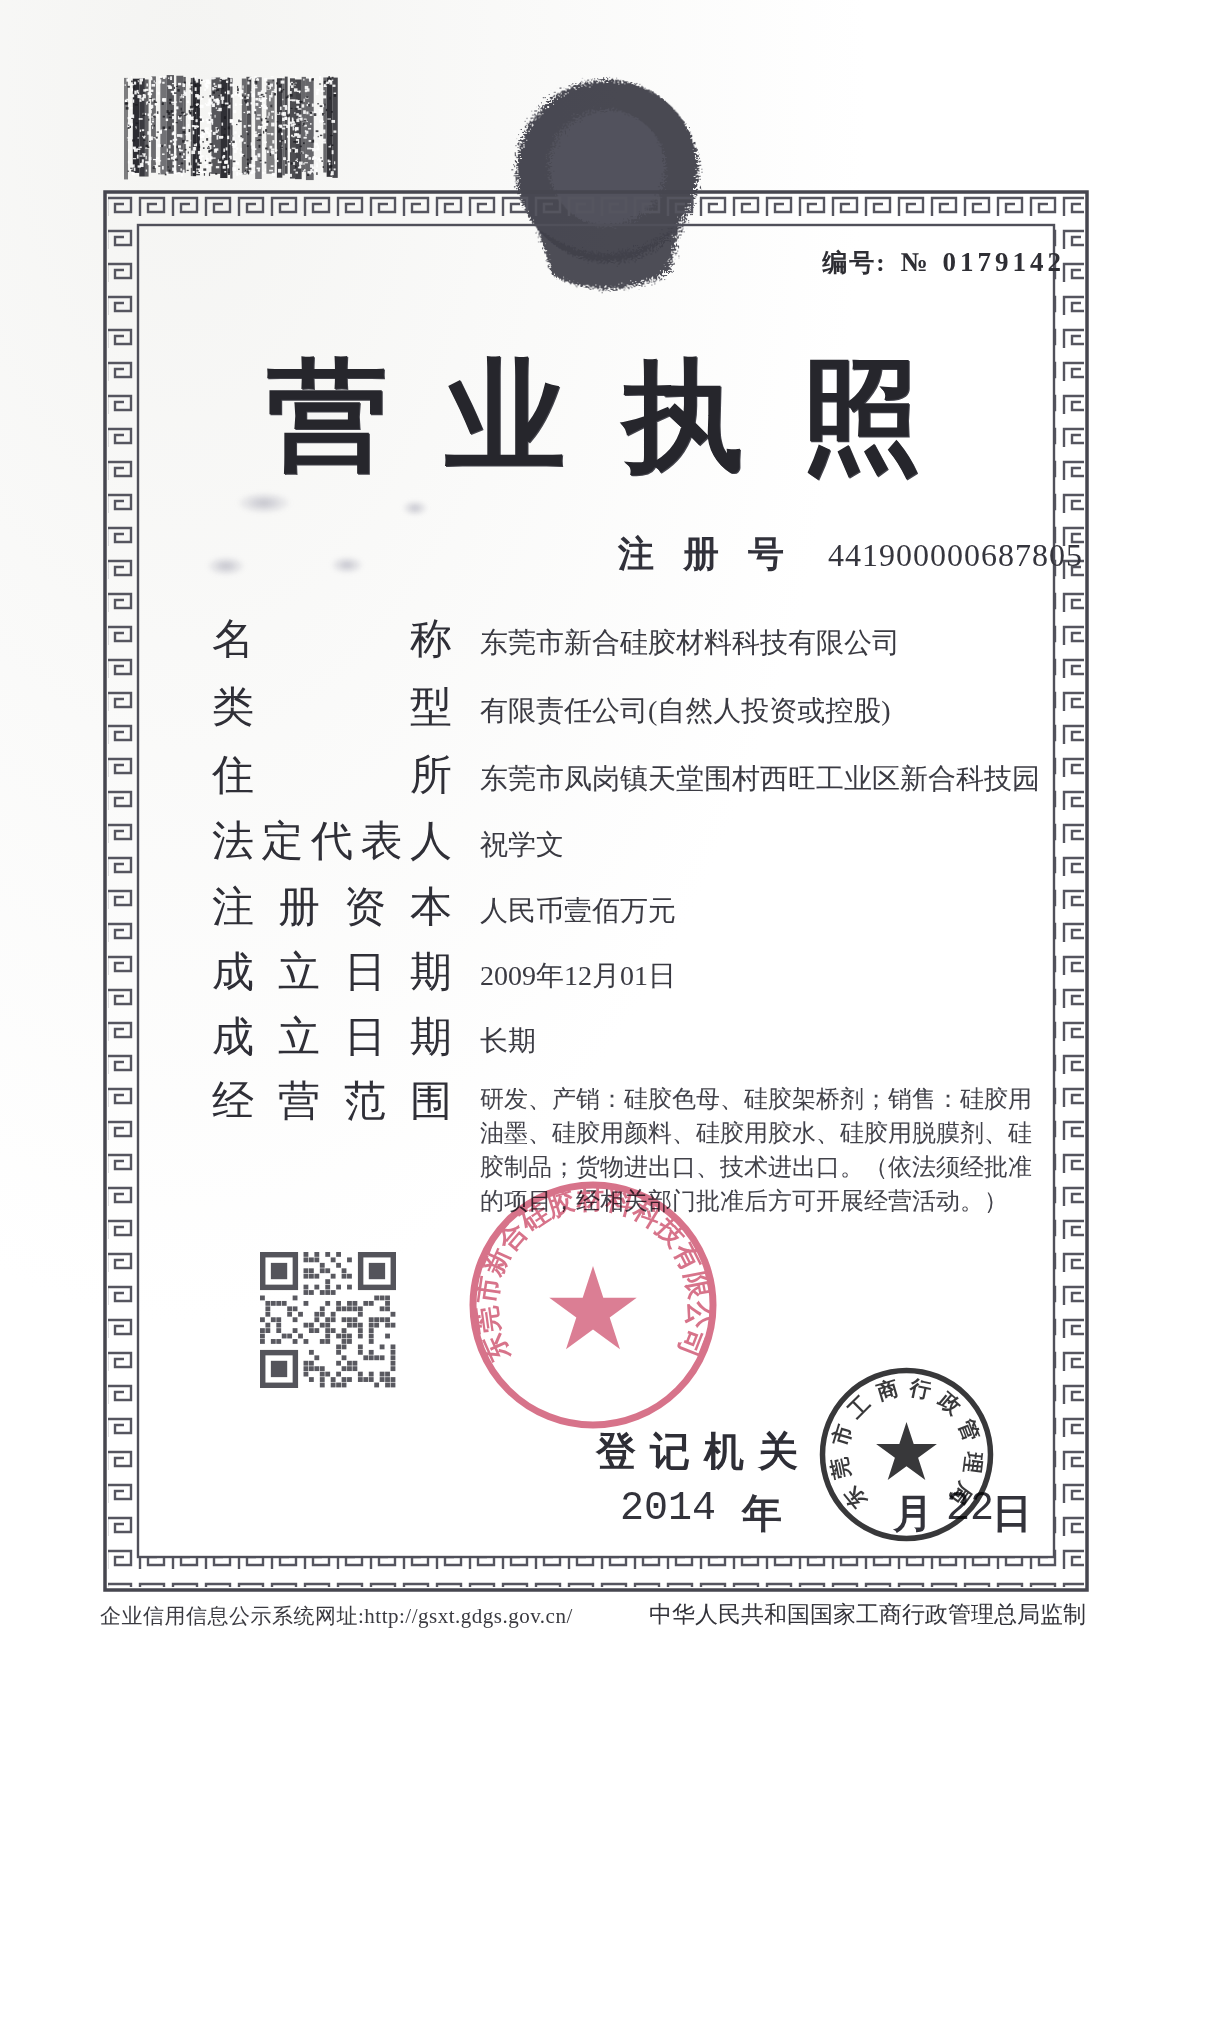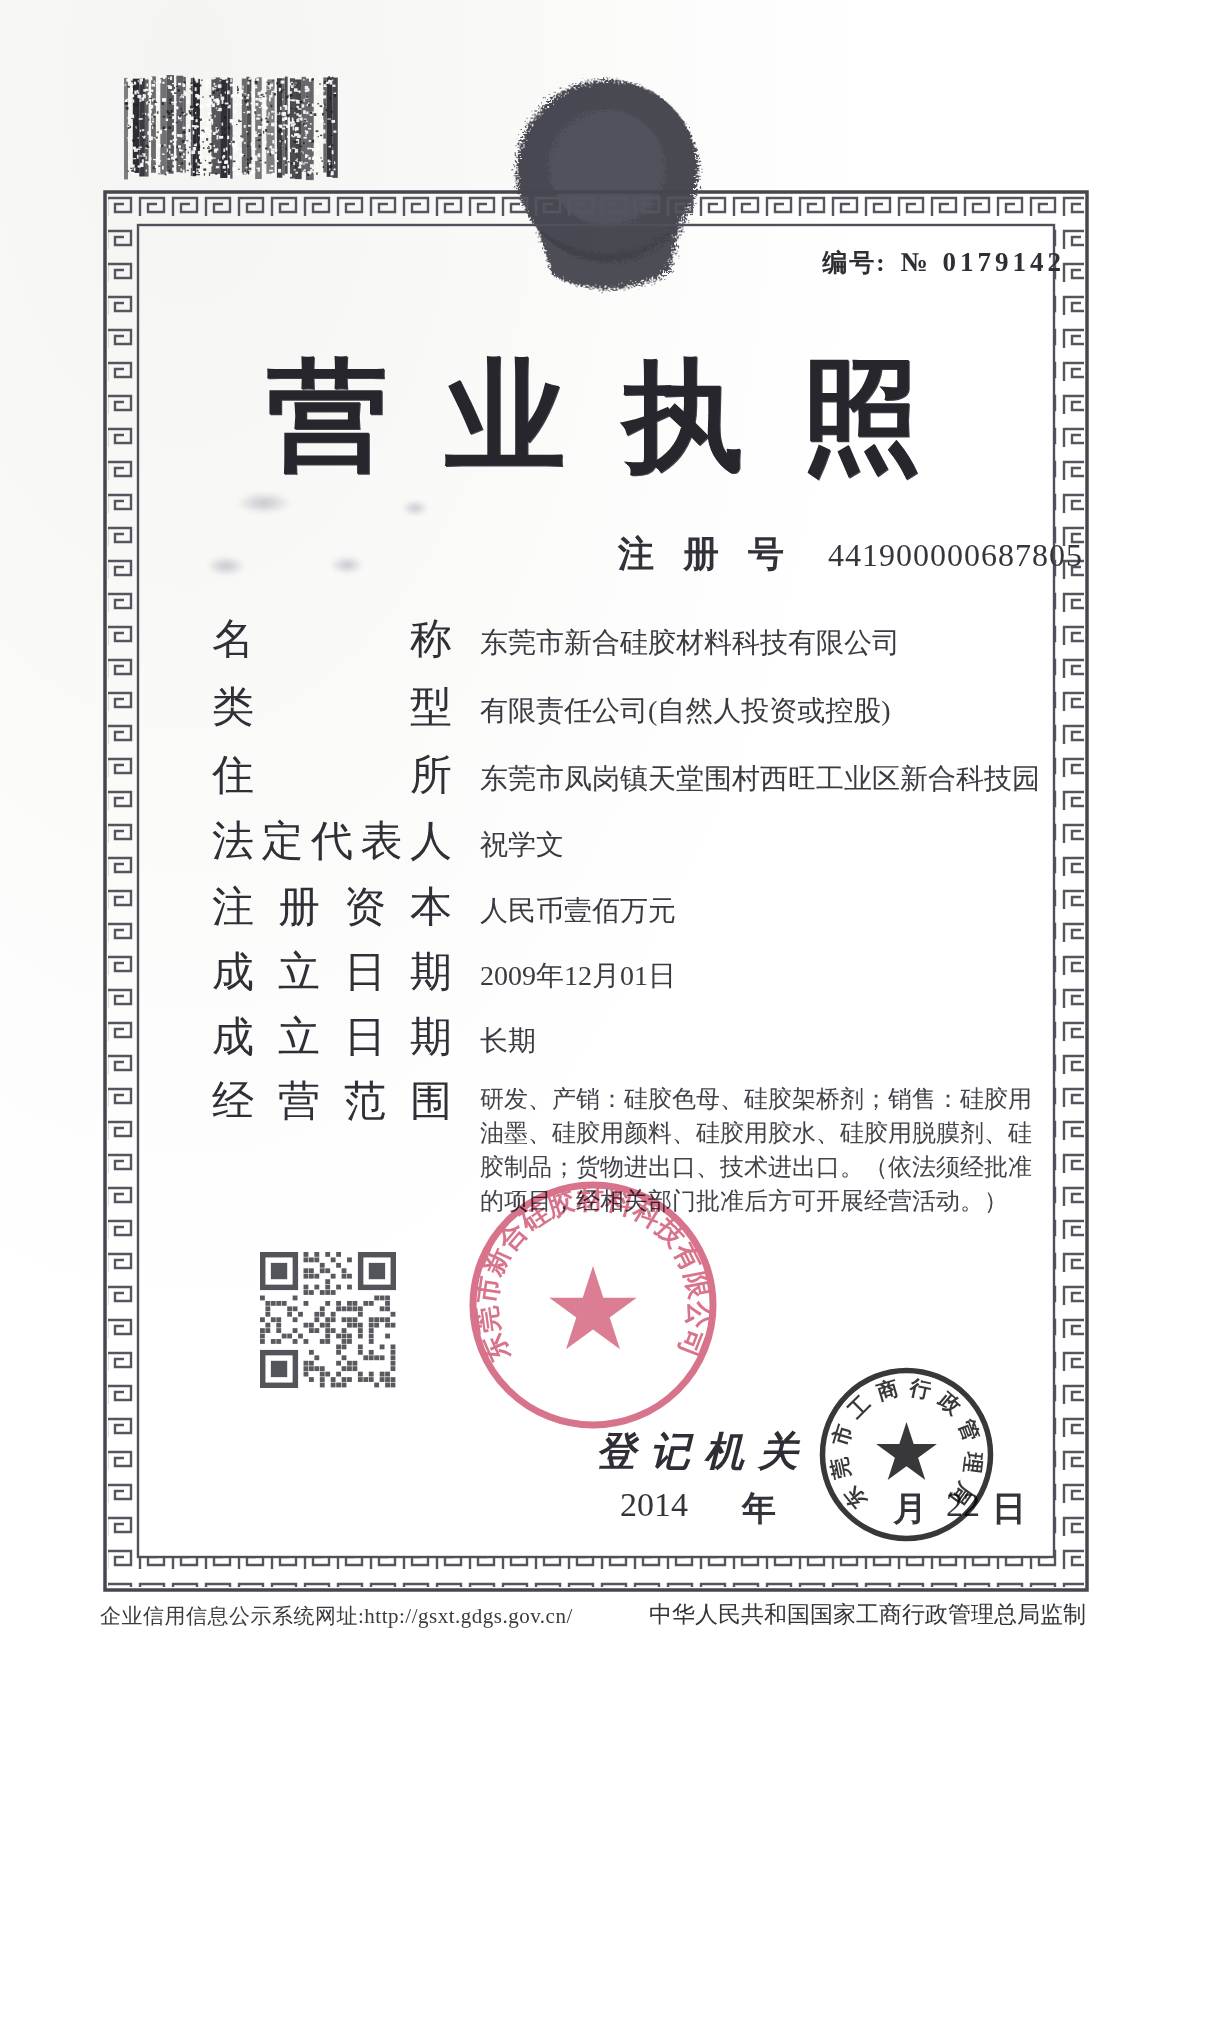--- a/index.html
+++ b/index.html
@@ -29,22 +29,22 @@
 
   
   .row{position:absolute;left:212px;width:880px;display:flex;align-items:flex-start;}
   .row-label{width:240px;flex:none;font-size:42px;font-weight:normal;color:#2f2f37;
              line-height:1.1;text-align:justify;text-align-last:justify;text-justify:inter-character;}
   .row-value{margin-left:28px;font-size:28px;color:#3a3a42;line-height:1.3;padding-top:9px;flex:1;}
   .row-value.scope{font-size:24px;line-height:34px;padding-top:4px;max-width:575px;color:#42424a;}
 
   
   .registrar{top:1424px;left:596px;font-size:40px;font-weight:bold;letter-spacing:14px;
-             color:#2e2e36;white-space:nowrap;font-style:italic;}
-  .dateline{top:1486px;left:0;width:1230px;height:44px;font-size:34px;color:#33333b;}
+             color:#2e2e36;white-space:nowrap;}
+  .dateline{top:1486px;left:0;width:1230px;height:44px;font-size:40px;color:#33333b;font-family:Liberation Mono, monospace;}
   .dateline span{position:absolute;top:0;}
 
   
   .footer-left{top:1602px;left:100px;font-size:21px;color:#3a3a40;letter-spacing:.5px;}
   .footer-right{top:1599px;left:598px;width:488px;text-align:right;font-size:23px;color:#33333a;}
 
   
   .company-seal{left:448px;top:1160px;mix-blend-mode:multiply;opacity:.82;}
   .company-seal .ring{fill:none;stroke:var(--seal-red,#cf5470);stroke-width:7;}
   .company-seal .star{fill:var(--seal-red,#cf5470);opacity:.92;}

